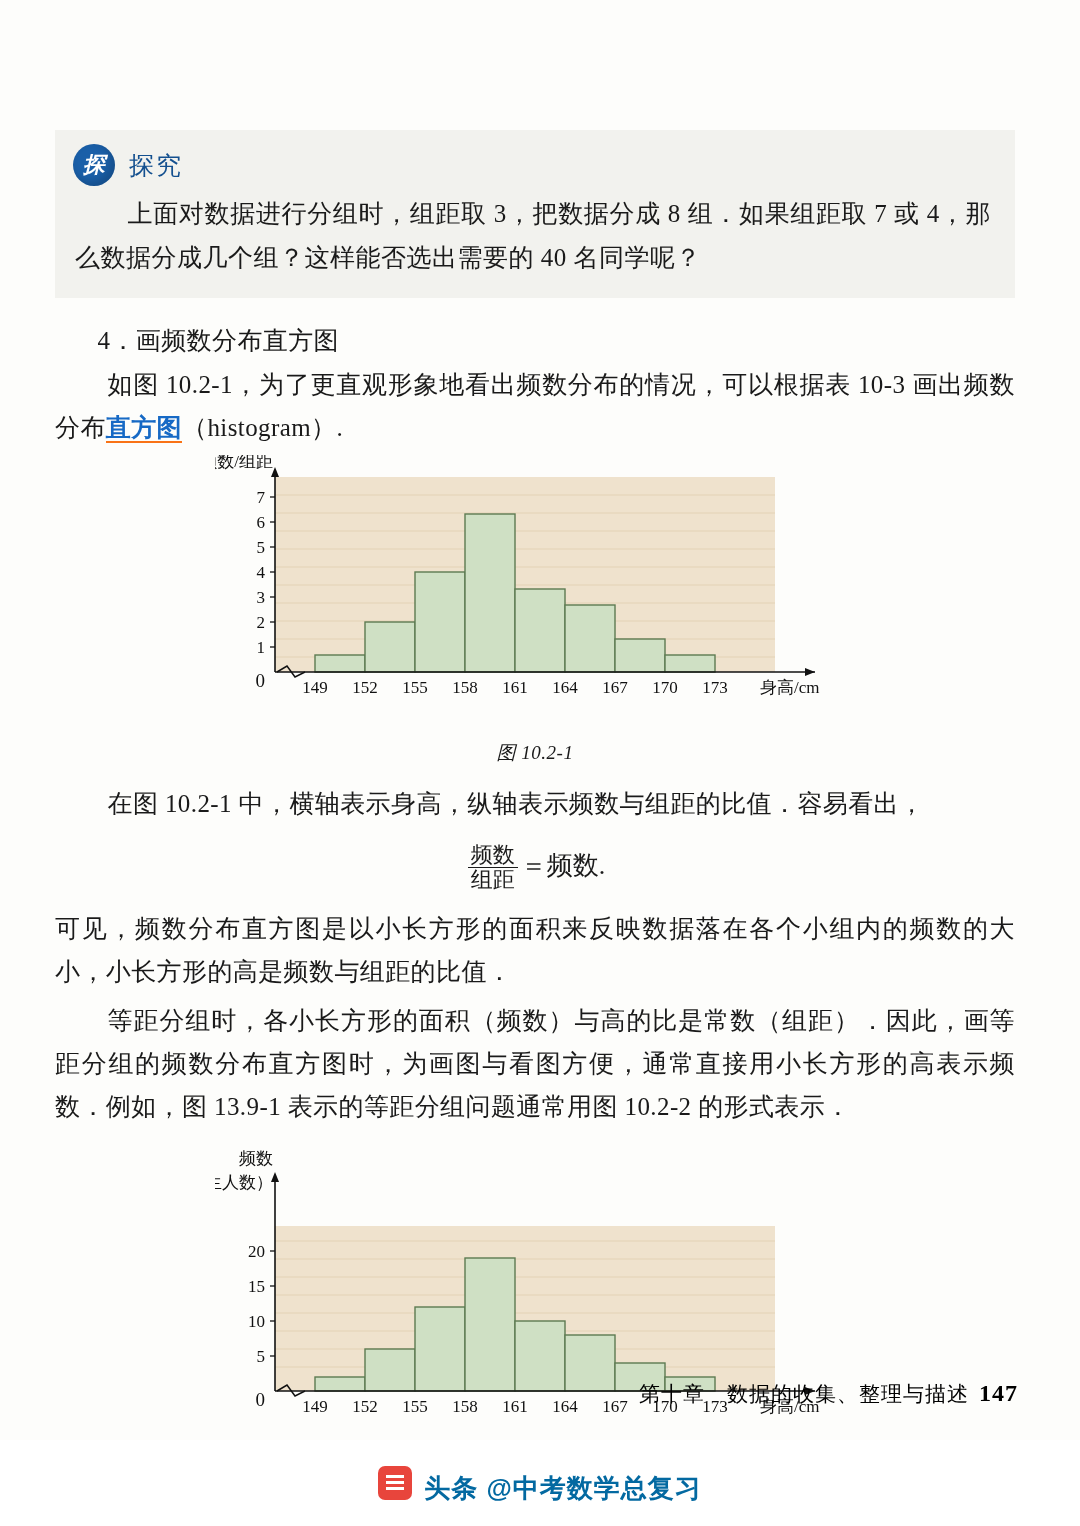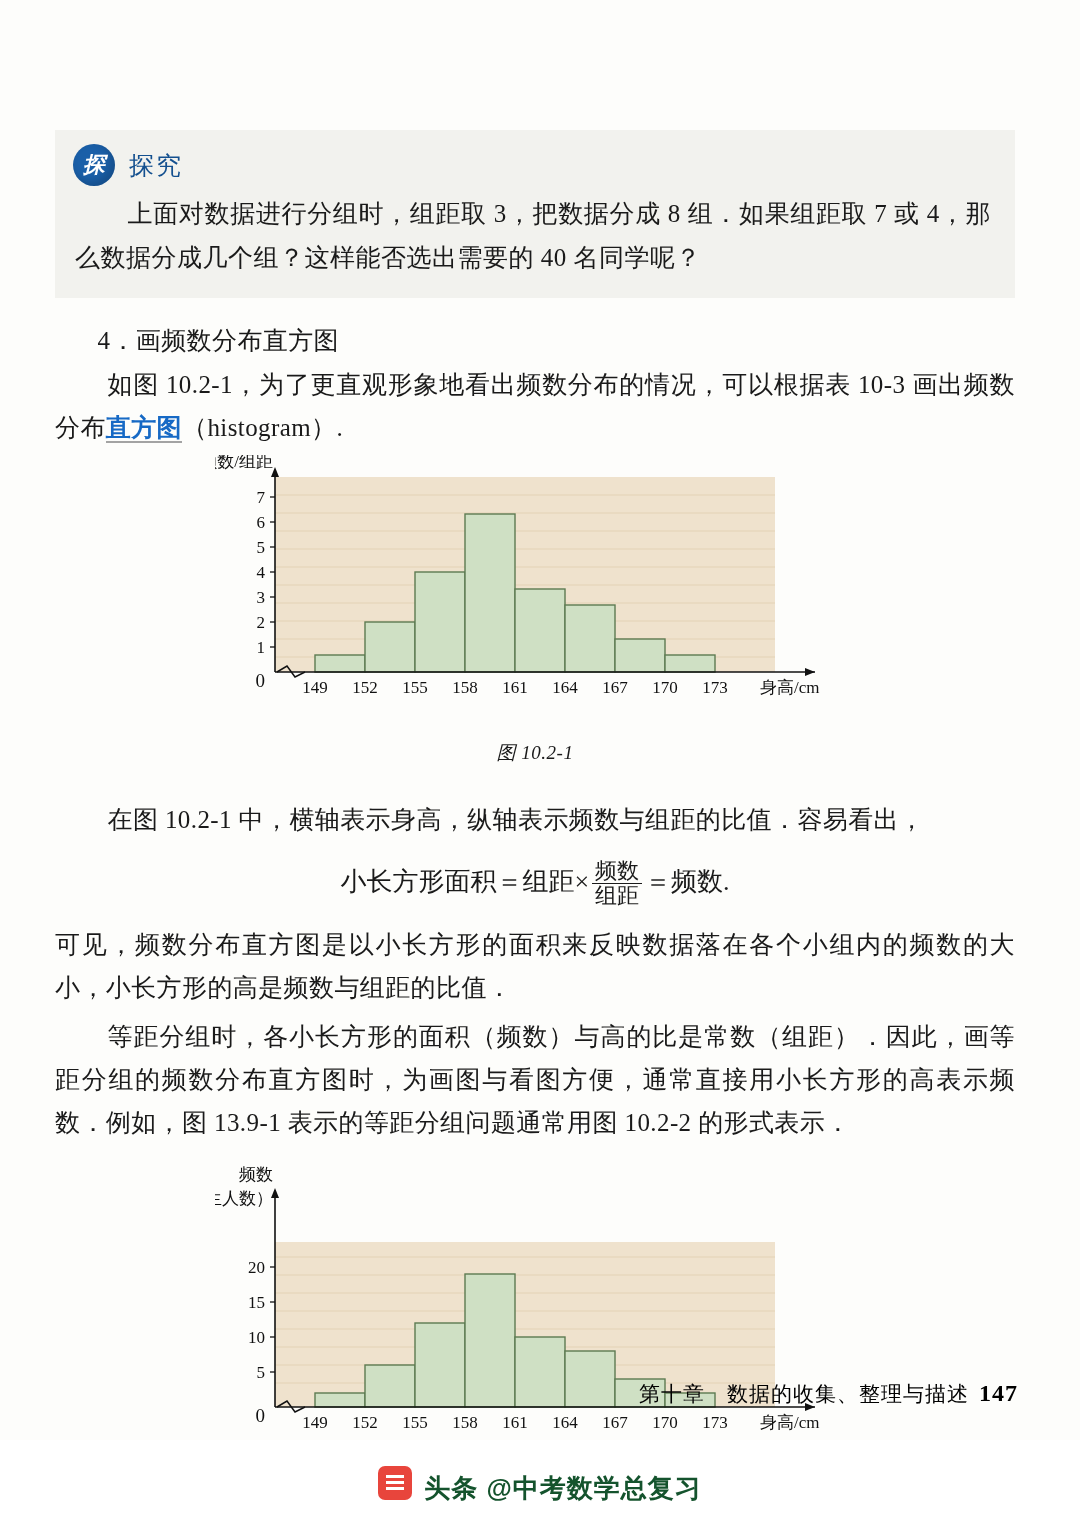--- a/index.html
+++ b/index.html
@@ -80,21 +80,21 @@
   }
   .sub-head {
     font-size: 25px;
     margin: 22px 0 6px 0;
     text-indent: 1.7em;
     letter-spacing: 0.4px;
   }
   .hl {
     color: #1669c5;
     font-weight: bold;
-    border-bottom: 2px solid #a3a3a3;
+    border-bottom: 2px solid #f97316;
   }
   .eq-line {
     text-align: center;
     font-size: 26px;
     margin: 18px 0 14px 0;
   }
   .frac {
     display: inline-block;
     vertical-align: middle;
     text-align: center;
@@ -153,21 +153,21 @@
     content: "";
     position: absolute;
     left: 8px; top: 9px;
     width: 18px; height: 3px;
     background: #fff;
     box-shadow: 0 6px 0 #fff, 0 12px 0 #fff;
   }
   .wm-text {
     font-size: 26px;
     font-weight: bold;
-    color: #14532d;
+    color: #0369a1;
     letter-spacing: 1px;
     margin-top: 10px;
   }
   svg text {
     font-family: "Liberation Serif", serif;
   }
 </style>
 </head>
 <body>
 
@@ -252,24 +252,24 @@
           <text x="450" y="238">170</text>
           <text x="500" y="238">173</text>
         </g>
 
         <text x="58" y="12" font-size="17" text-anchor="end" fill="#111">频数/组距</text>
         <text x="545" y="238" font-size="17" fill="#111">身高/cm</text>
       </svg>
       <div class="fig-caption">图 10.2-1</div>
     </div>
 
-    <p class="body indent" style="margin-top:32px;">在图 10.2-1 中，横轴表示身高，纵轴表示频数与组距的比值．容易看出，</p>
+    <p class="body indent" style="margin-top:16px;">在图 10.2-1 中，横轴表示身高，纵轴表示频数与组距的比值．容易看出，</p>
 
     <div class="eq-line">
-      <span>小长方形面积＝组距×</span><span class="frac"><span class="num">频数</span><span class="den">组距</span></span><span>＝频数.</span>
+      <span class="frac"><span class="num">频数</span><span class="den">组距</span></span><span>＝频数.</span>
     </div>
 
     <p class="body">可见，频数分布直方图是以小长方形的面积来反映数据落在各个小组内的频数的大小，小长方形的高是频数与组距的比值．</p>
     <p class="body indent">等距分组时，各小长方形的面积（频数）与高的比是常数（组距）．因此，画等距分组的频数分布直方图时，为画图与看图方便，通常直接用小长方形的高表示频数．例如，图 13.9-1 表示的等距分组问题通常用图 10.2-2 的形式表示．</p>
 
     <div class="figure" style="width:640px;margin-top:18px;">
       <svg width="640" height="300" viewBox="0 0 640 300">
         <rect x="60" y="80" width="500" height="165" fill="#efe2cd"></rect>
         <g stroke="#e3d2b5" stroke-width="1">
           <line x1="60" y1="95" x2="560" y2="95"></line>

